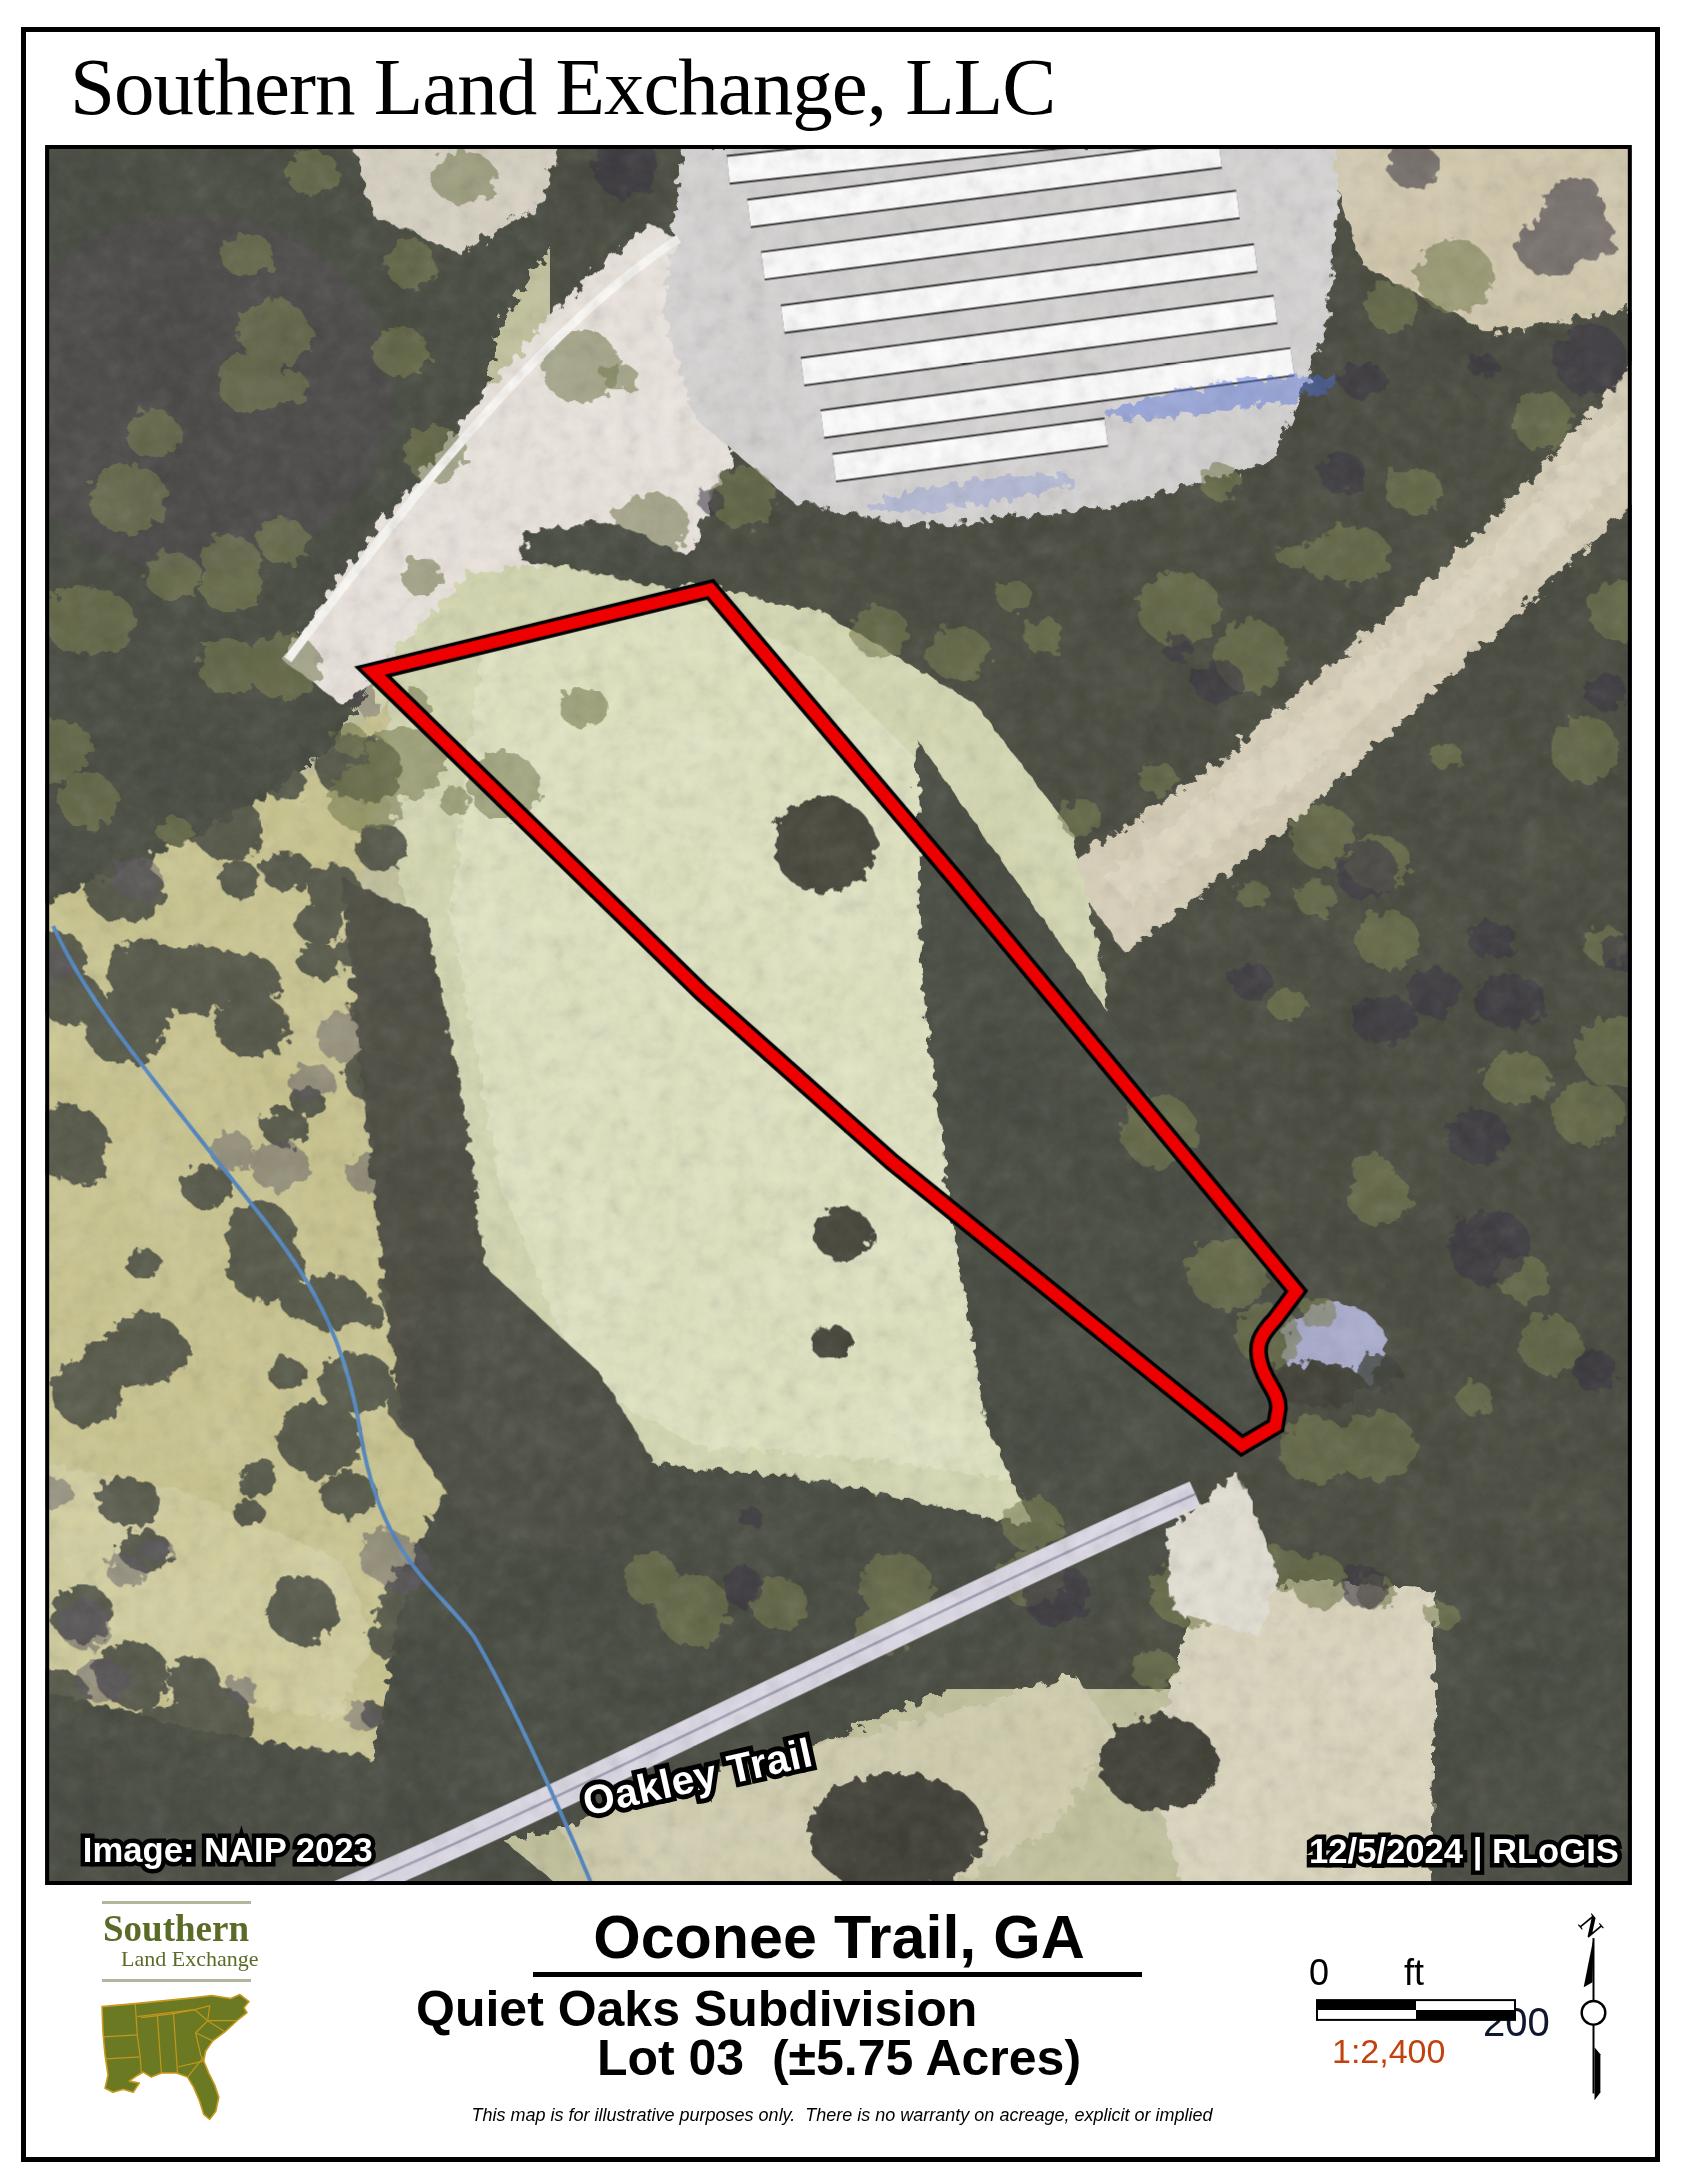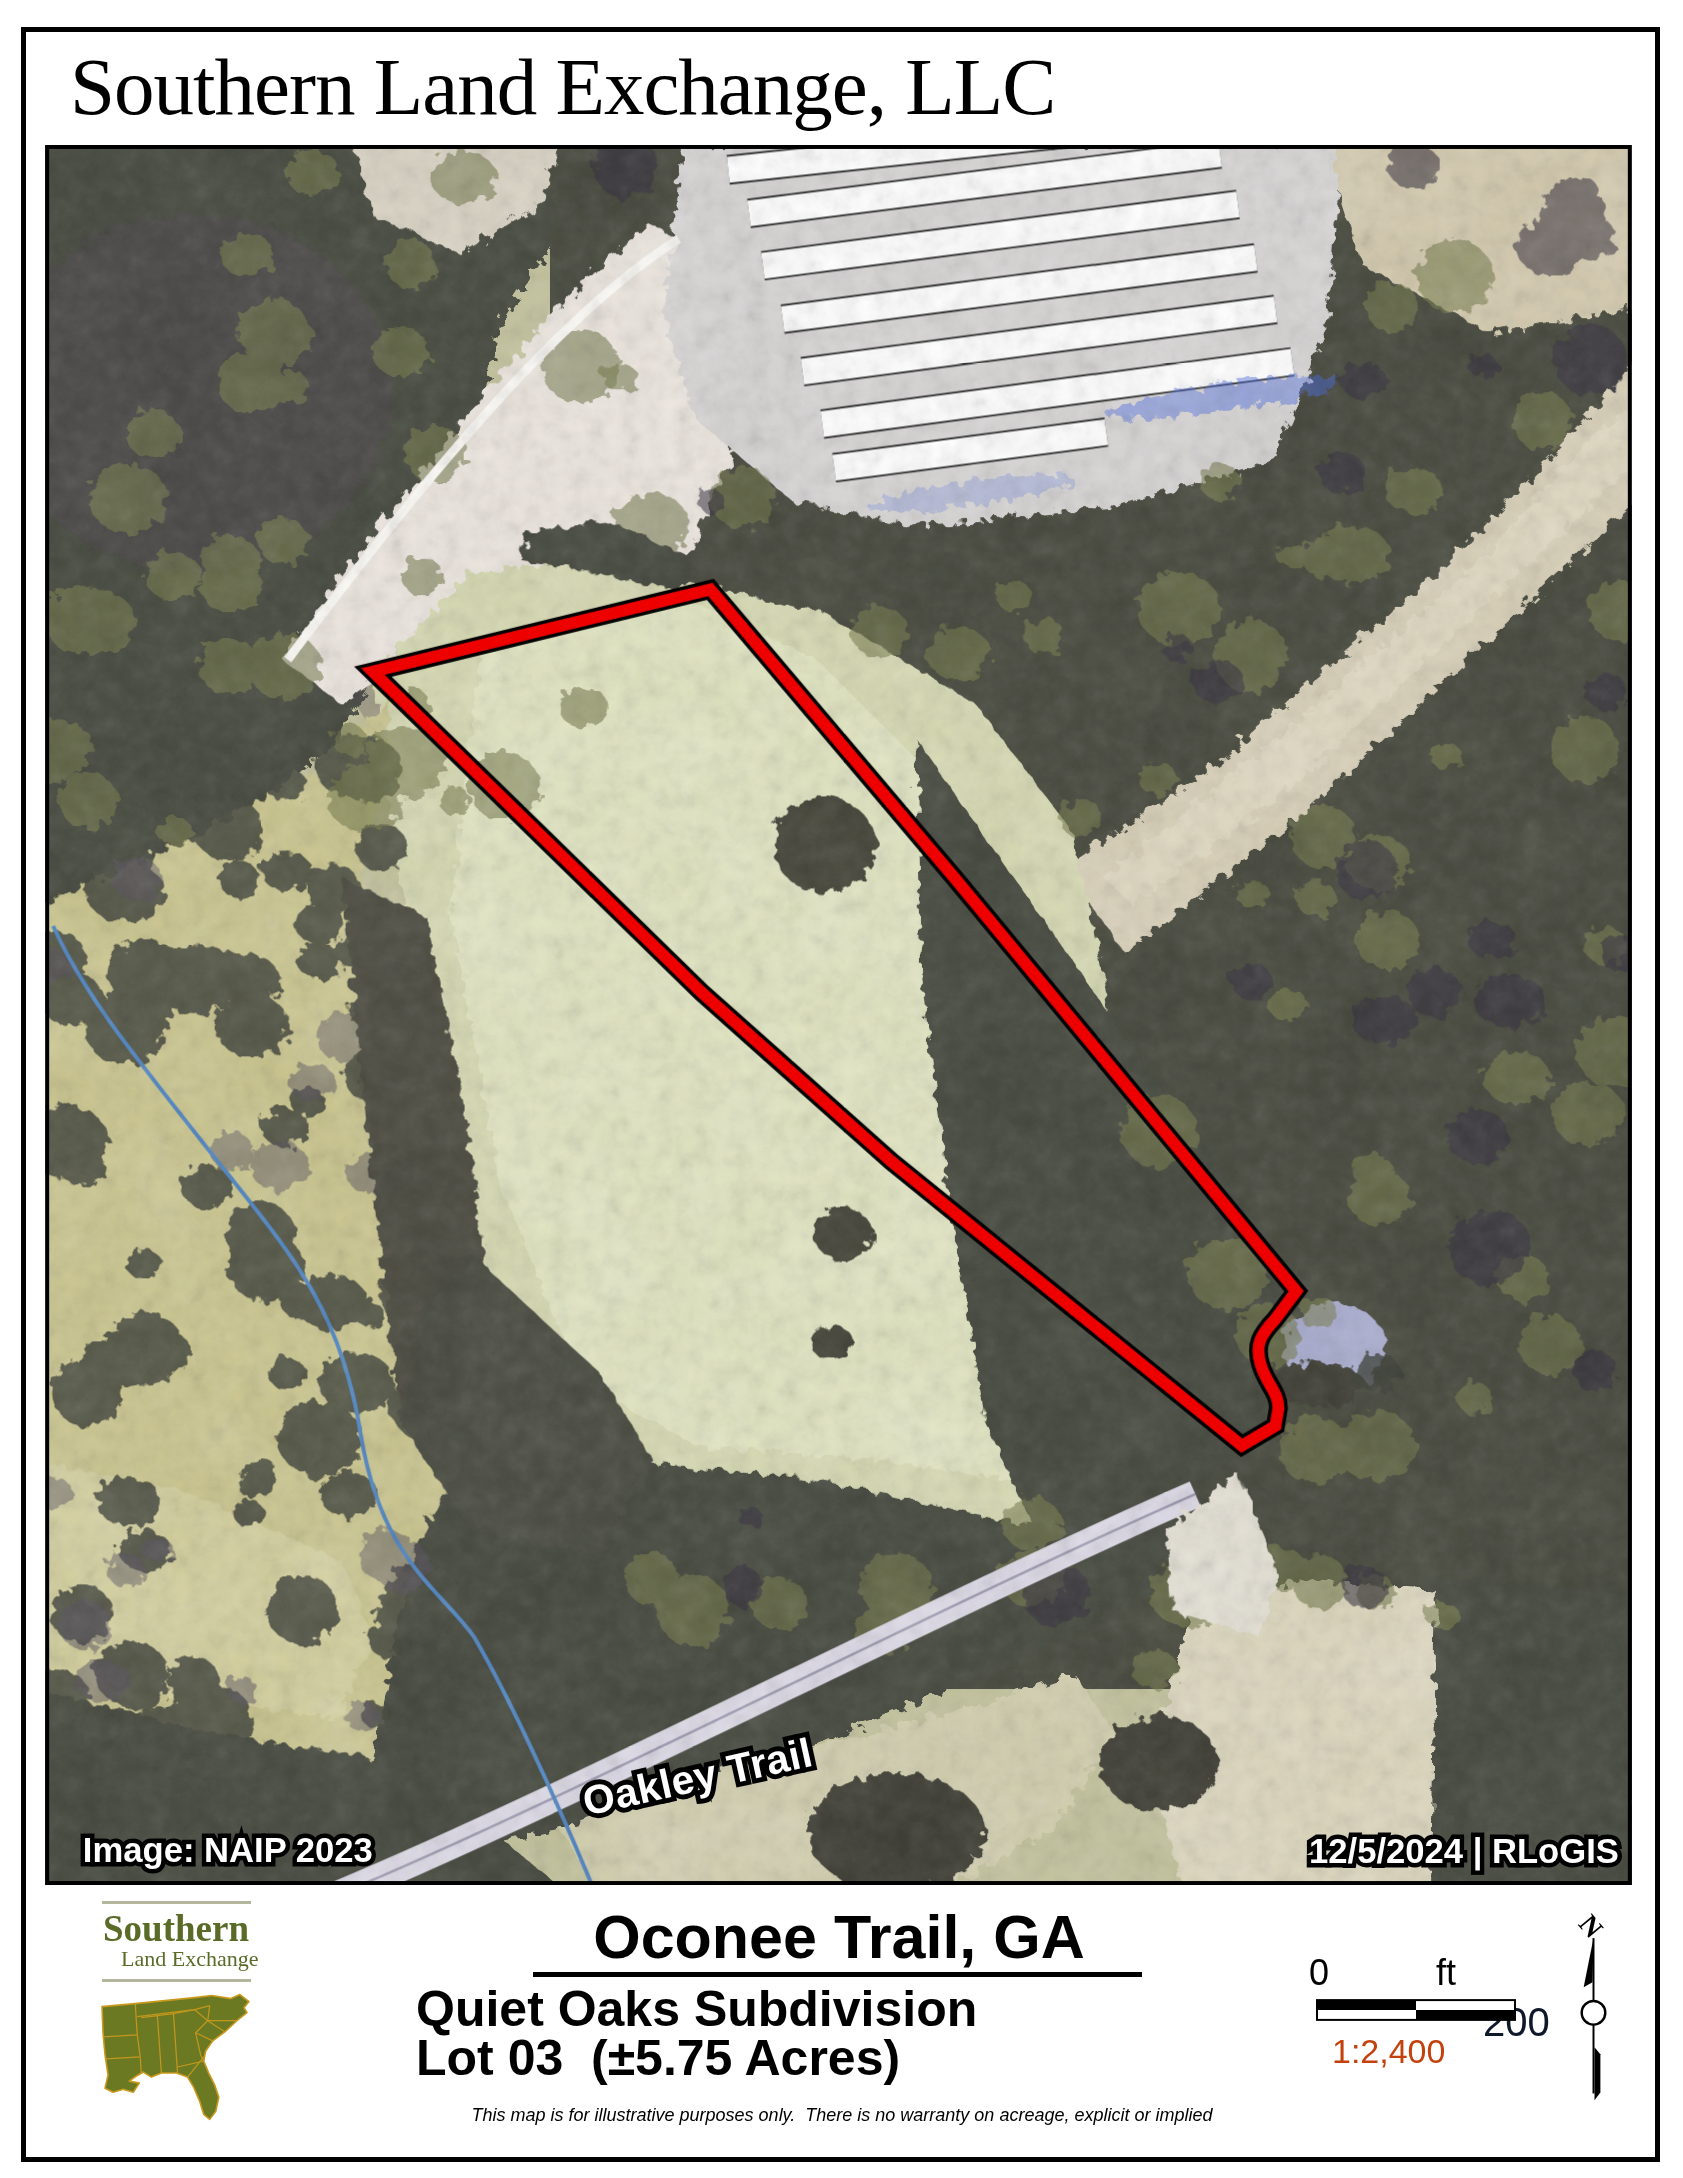--- a/index.html
+++ b/index.html
@@ -452,26 +452,26 @@
 <path d="M104,64 L88,84"></path>
 </g>
 </svg>
 
 <div class="abs" style="left:416px;top:1902px;width:846px;text-align:center;font-size:61px;font-weight:bold;color:#000;">Oconee Trail, GA</div>
 
 <div class="abs" style="left:533px;top:1972px;width:609px;height:5px;background:#000;"></div>
 
 <div class="abs" style="left:416px;top:1980px;width:846px;text-align:left;font-size:50px;font-weight:bold;color:#000;">Quiet Oaks Subdivision</div>
 
-<div class="abs" style="left:416px;top:2029px;width:846px;text-align:left;font-size:50px;font-weight:bold;color:#000;">Lot 03&nbsp;&nbsp;(±5.75 Acres)</div>
+<div class="abs" style="left:416px;top:2029px;width:846px;text-align:center;font-size:50px;font-weight:bold;color:#000;">Lot 03&nbsp;&nbsp;(±5.75 Acres)</div>
 
 <div class="abs" style="left:149px;top:2105px;width:1386px;text-align:center;font-style:italic;font-size:18px;color:#000;">This map is for illustrative purposes only.&nbsp;&nbsp;There is no warranty on acreage, explicit or implied</div>
 
 <div class="abs" style="left:1309px;top:1952px;font-size:36px;color:#000;">0</div>
-<div class="abs" style="left:1404px;top:1952px;font-size:36px;color:#000;margin-left:32px;">ft</div>
+<div class="abs" style="left:1404px;top:1952px;font-size:36px;color:#000;">ft</div>
 <div class="abs" style="left:1483px;top:2000px;font-size:40px;color:#0f172a;">200</div>
 
 <svg class="abs" style="left:1316px;top:1999px;" width="200" height="22" viewBox="0 0 202 22">
 <rect x="1" y="1" width="200" height="20" fill="#fff" stroke="#000" stroke-width="2"></rect>
 <rect x="1" y="1" width="100" height="10" fill="#000"></rect>
 <rect x="101" y="11" width="100" height="10" fill="#000"></rect>
 </svg>
 
 <div class="abs" style="left:1332px;top:2032px;font-size:34px;color:#c2410c;text-align:center;">1:2,400</div>
 

